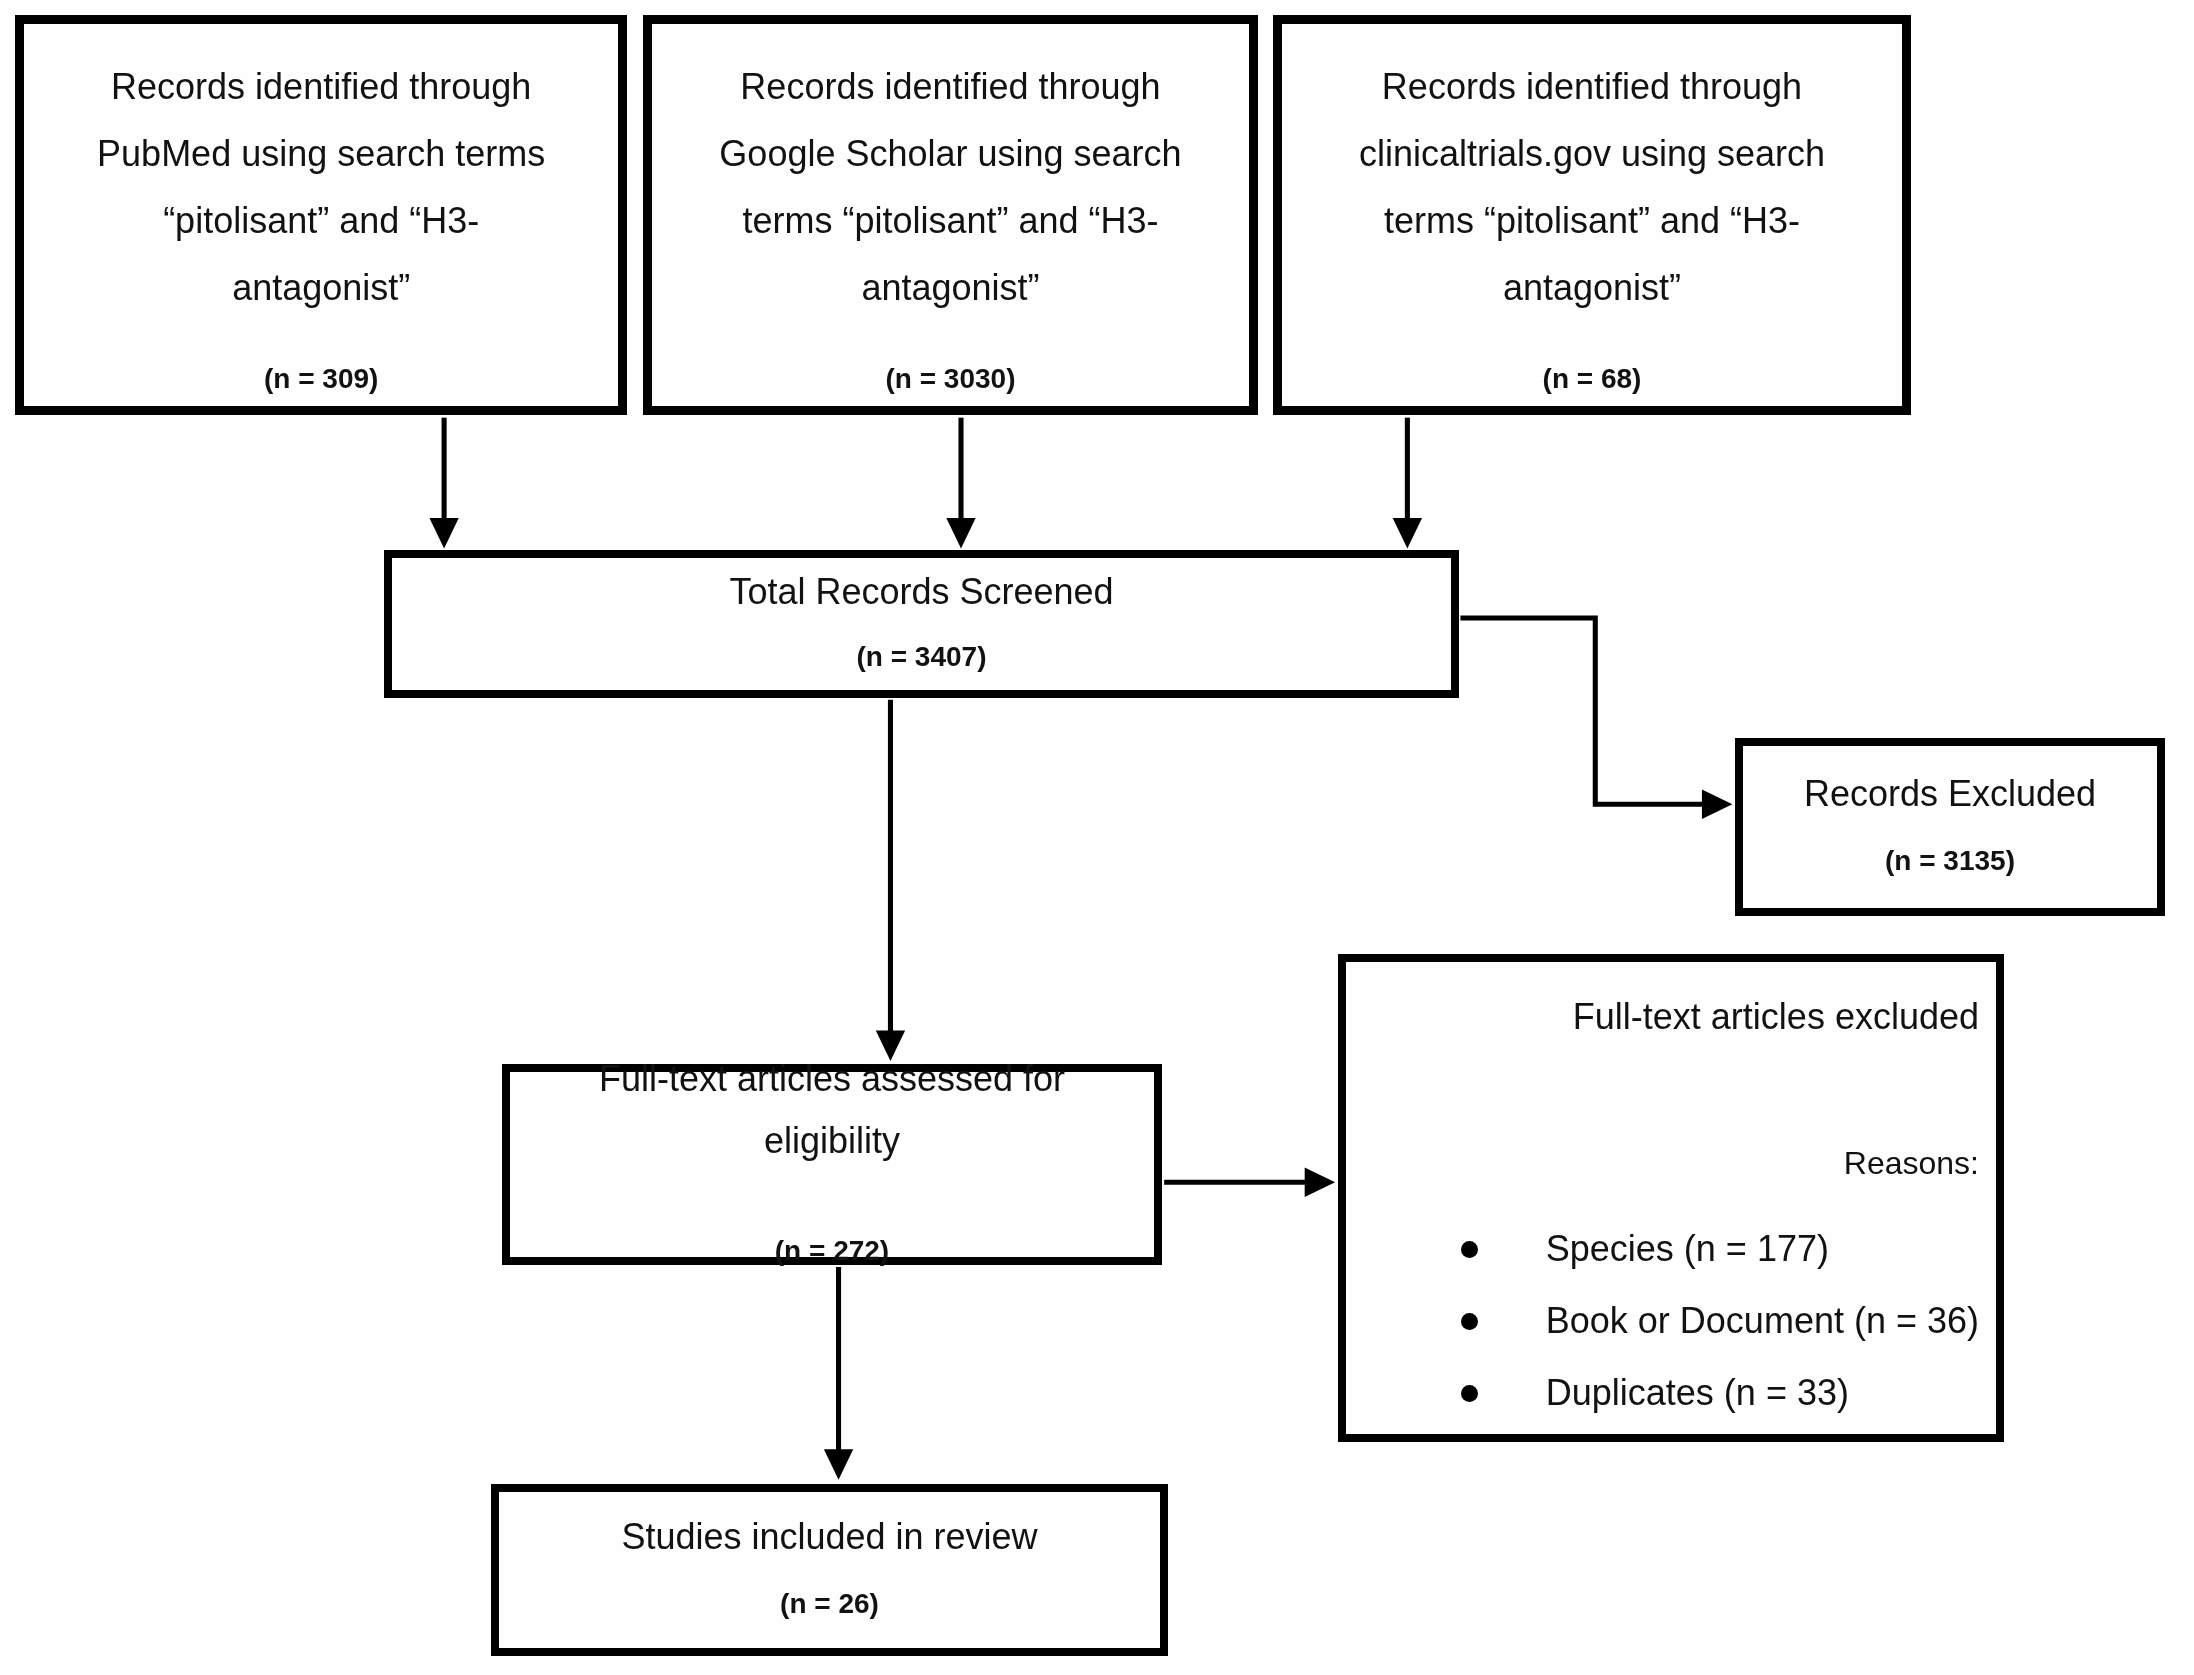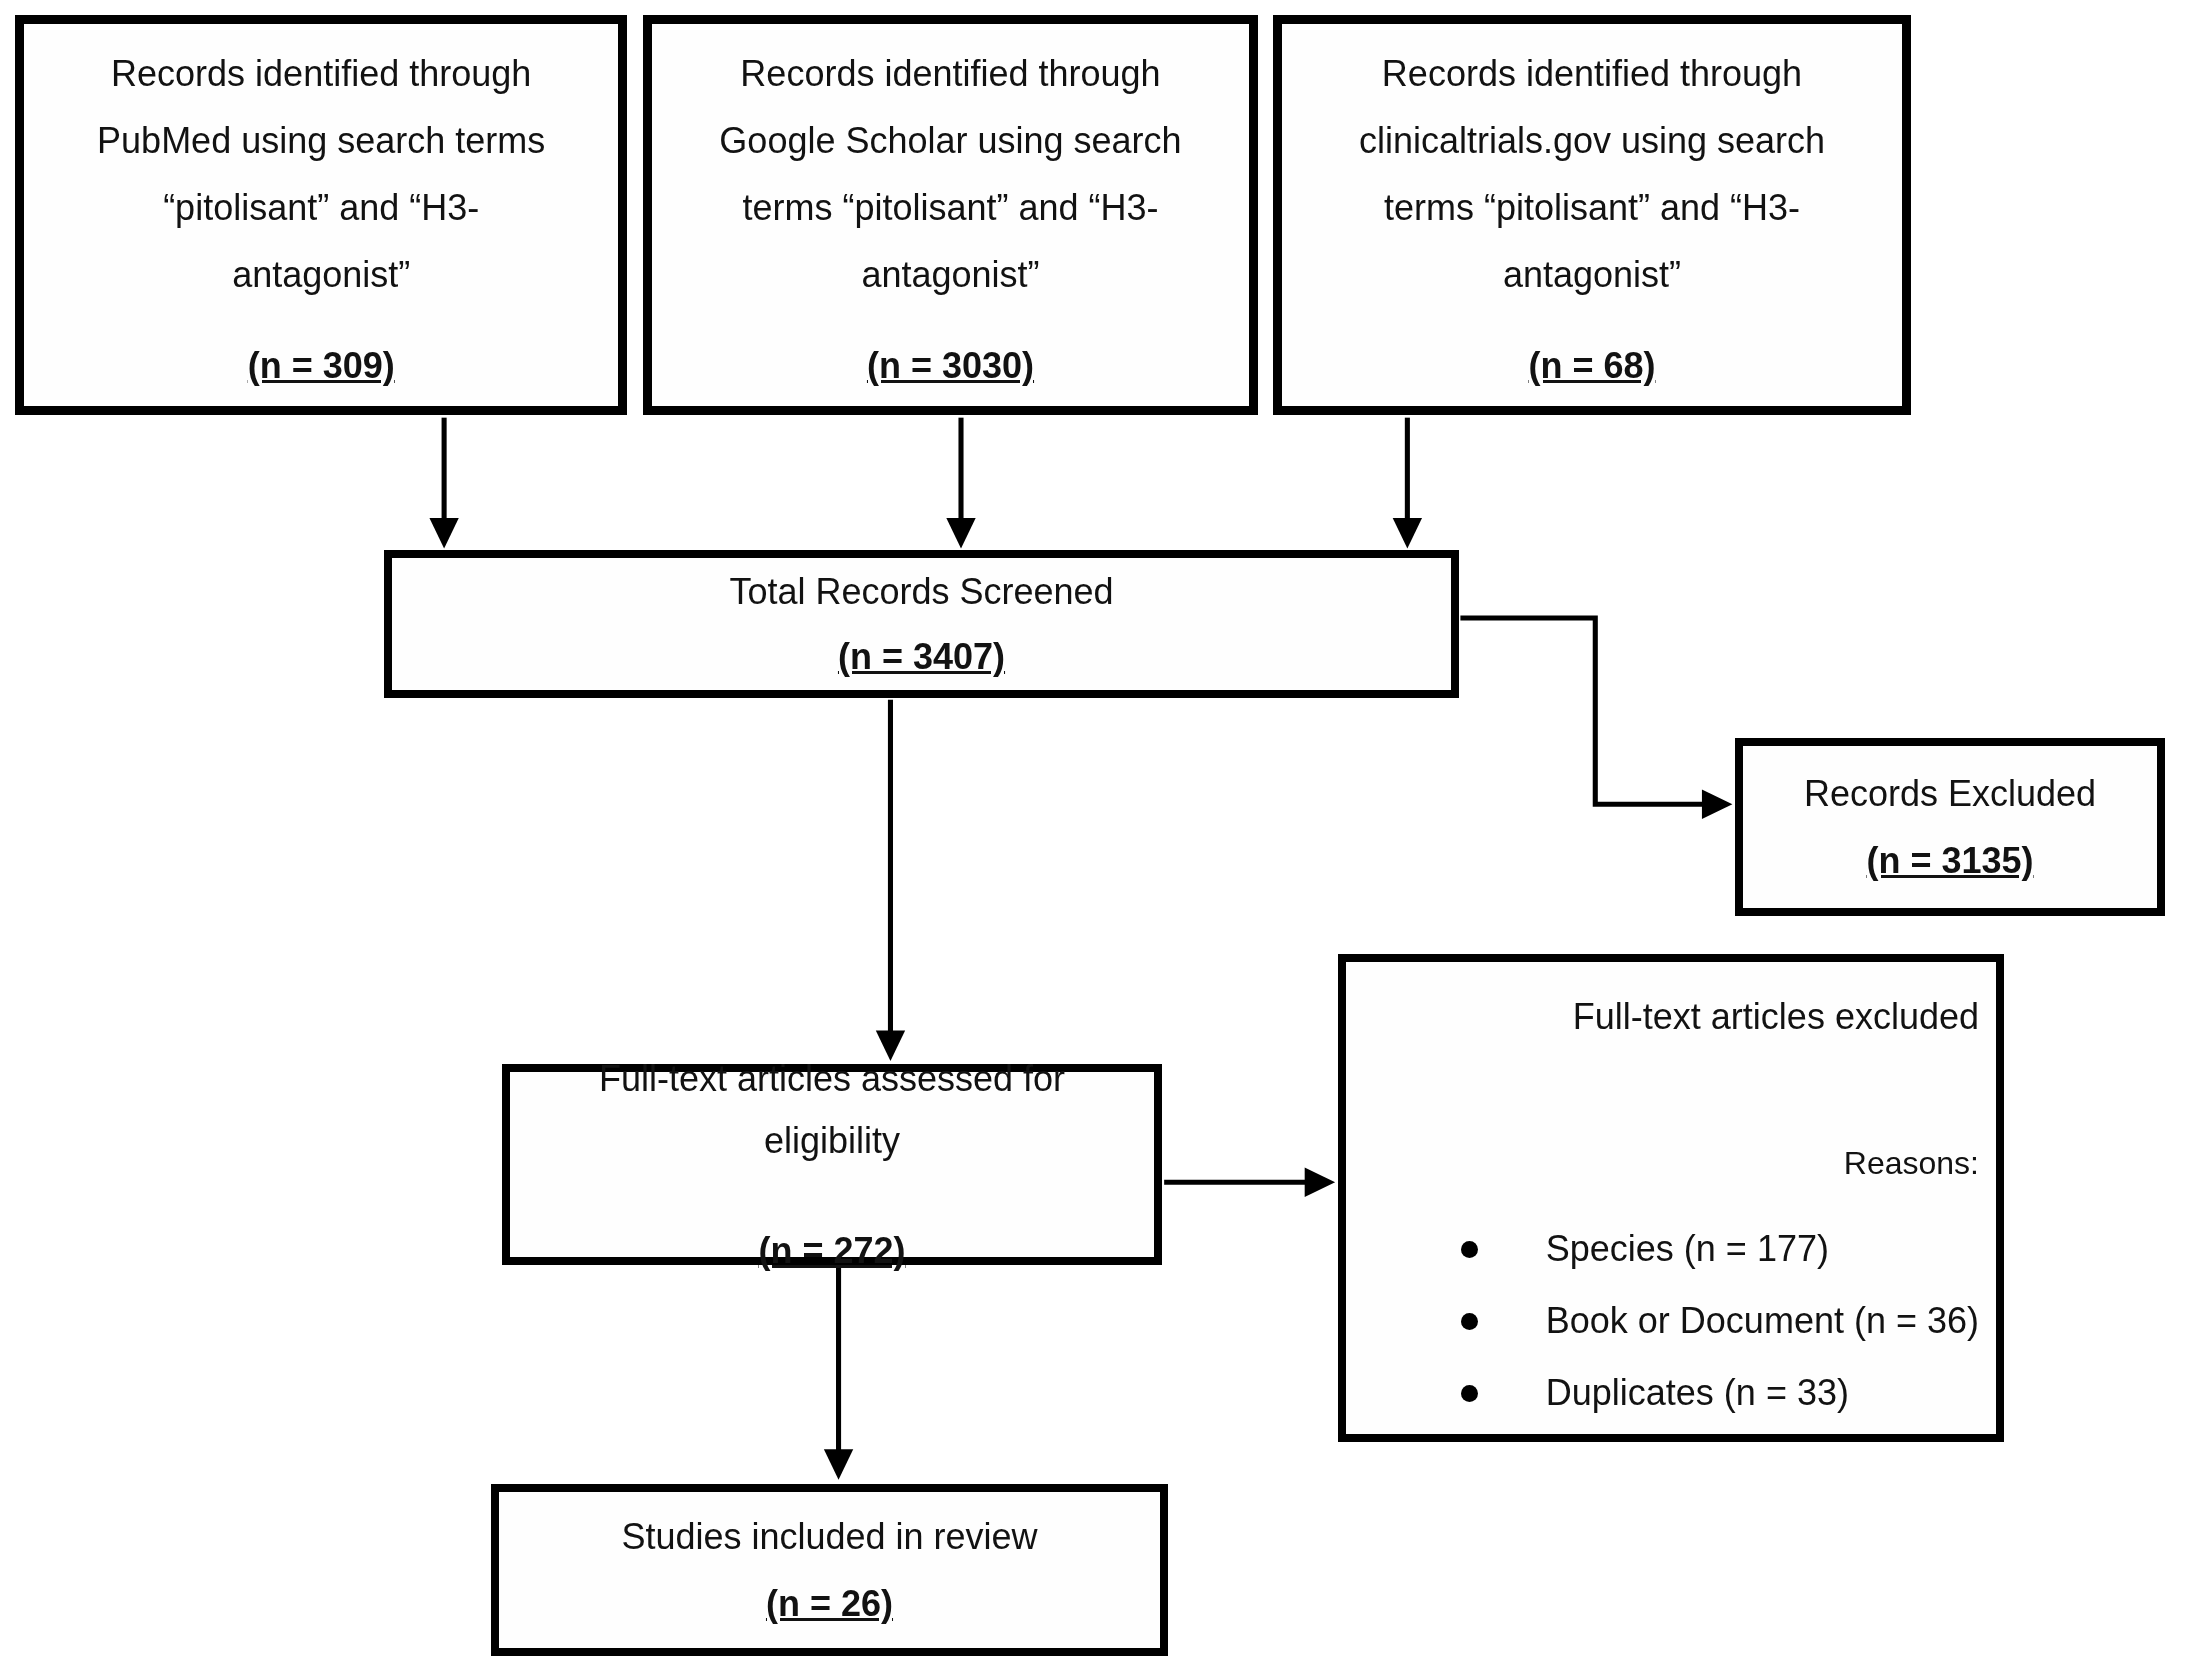--- a/index.html
+++ b/index.html
@@ -27,26 +27,25 @@
     align-items: center;
     text-align: center;
   }
   .box .lines {
     white-space: pre-line;
     font-size: 36px;
     line-height: 67px;
   }
   .box .count {
     font-weight: bold;
-    font-size: 36px;
+    font-size: 28px;
     line-height: 67px;
-    text-decoration: underline;
   }
   
-  .b-src { border-width: 9px; padding-top: 16px; }
+  .b-src { border-width: 9px; padding-top: 29px; }
   .b-src .count { margin-top: 24px; }
   
   .b-total { border-width: 8.5px; justify-content: center; }
   .b-total .lines, .b-total .count { line-height: 65px; }
   
   .b-excl { border-width: 8px; justify-content: center; }
   
   .b-ftassessed { border-width: 8px; justify-content: center; gap: 48px; }
   .b-ftassessed .lines, .b-ftassessed .count { line-height: 62px; }
   

